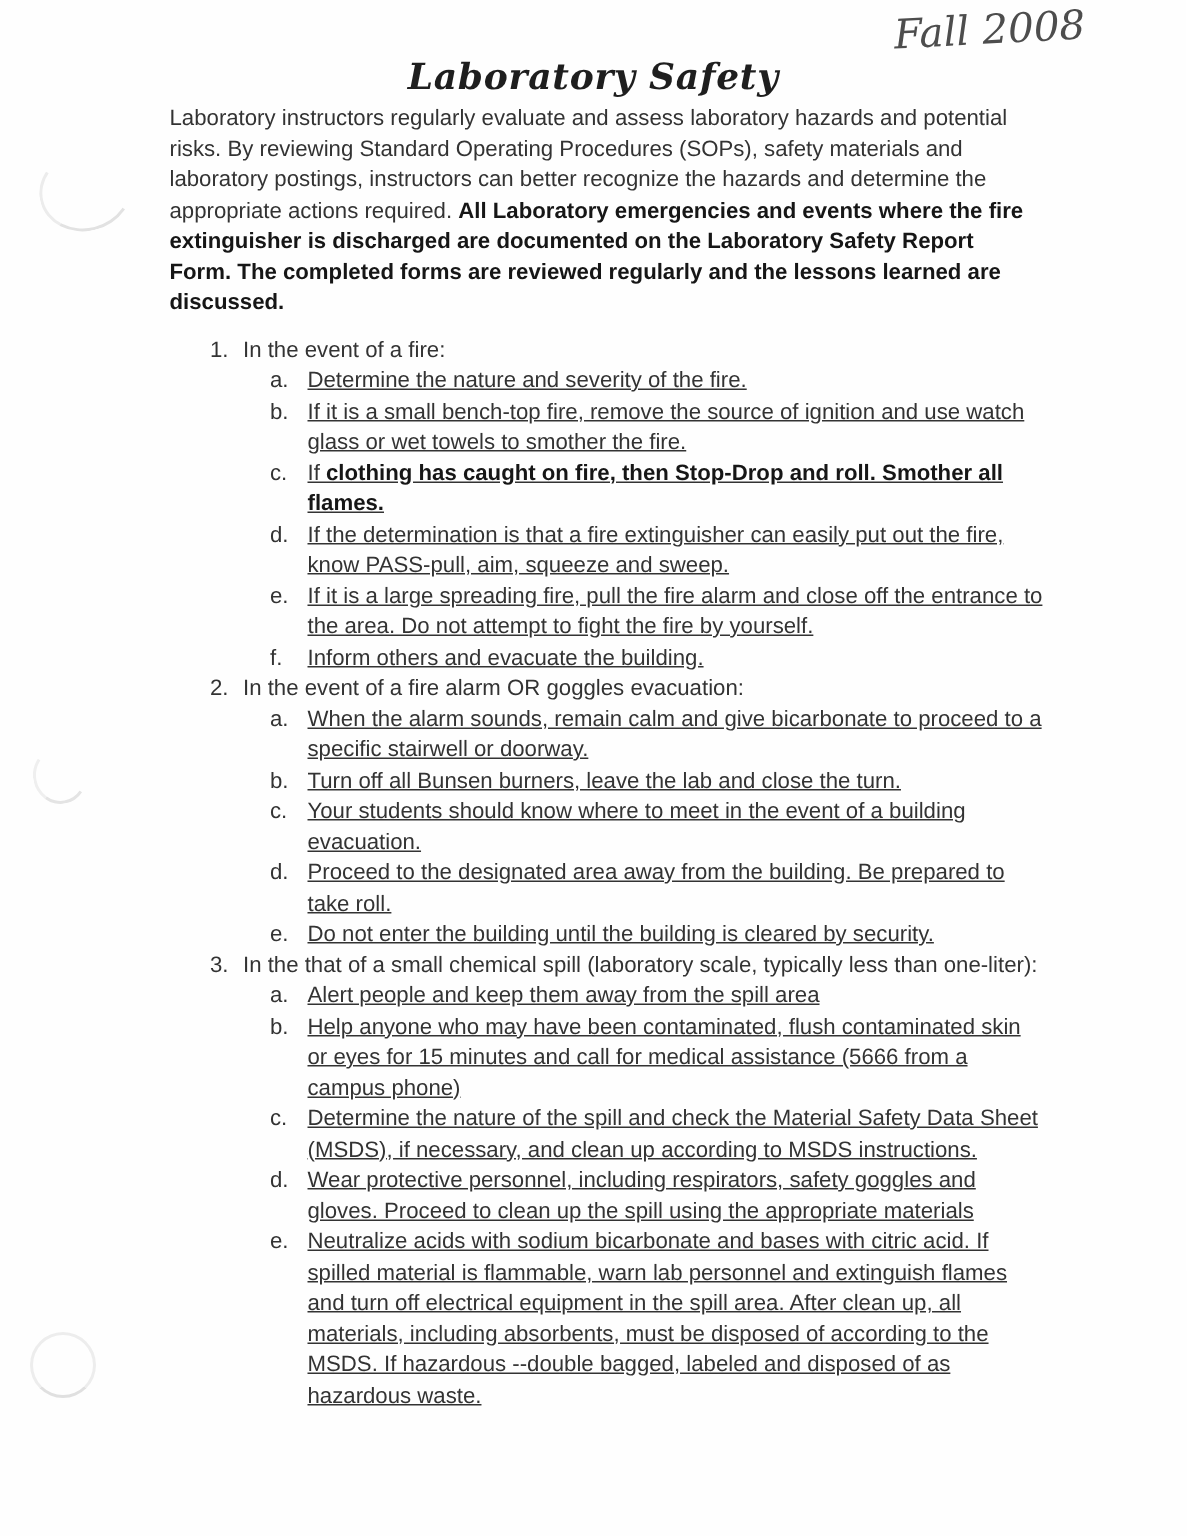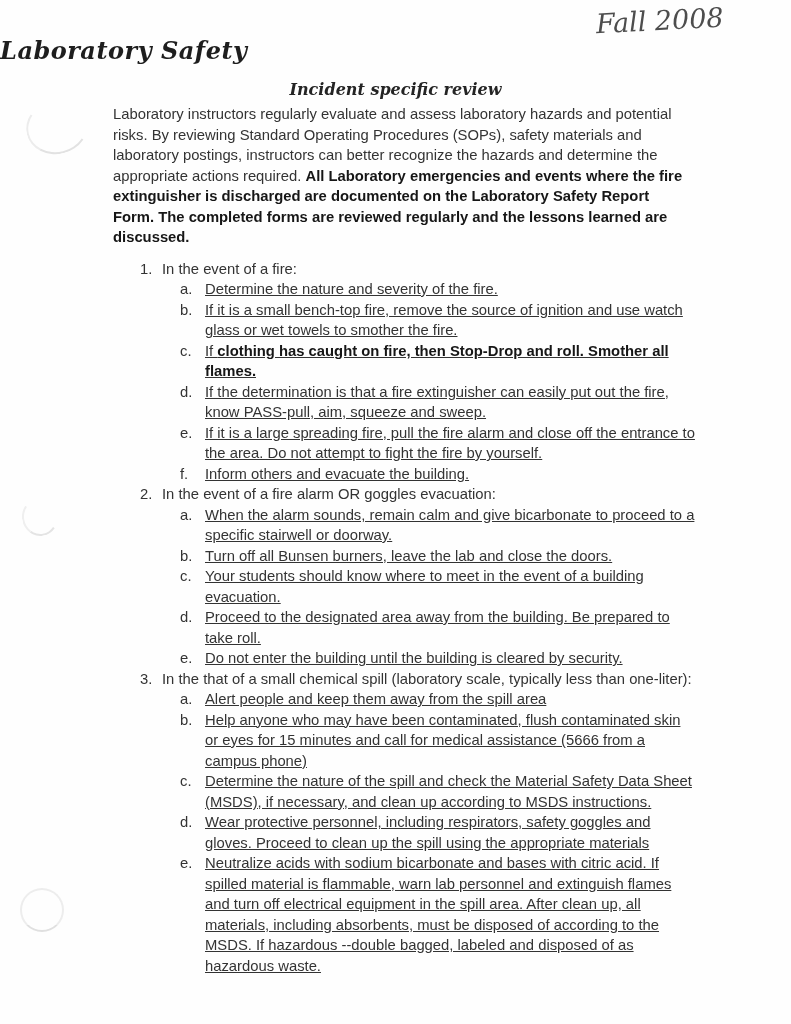--- a/index.html
+++ b/index.html
@@ -35,22 +35,22 @@
   .handwriting {
     position:absolute; top:6px; left:596px;
     font-family:"DejaVu Serif", serif;
     font-style:italic;
     font-size:27px; line-height:30px;
     color:#4d4d4d;
     transform:rotate(-3deg);
     white-space:nowrap;
   }
   .title {
-    margin:38px 0 16px 0;
-    text-align:left;
+    margin:38px 0 4px 0;
+    text-align:center;
     font-family:"DejaVu Serif", serif;
     font-style:italic; font-weight:700;
     font-size:24px; line-height:26px;
     letter-spacing:0.5px;
     color:#1e1e1e;
   }
   .subtitle {
     margin:2px 0 0 0;
     text-align:center;
     font-family:"DejaVu Serif", serif;
@@ -76,21 +76,20 @@
 <body>
 
 <div class="page">
   <div class="hole hole-1"></div>
   <div class="hole hole-2"></div>
   <div class="hole hole-3"></div>
 
   <div class="handwriting">Fall 2008</div>
 
   <h1 class="title">Laboratory Safety</h1>
-  <h2 class="subtitle">Incident specific review</h2>
 
   <p class="intro"><span>Laboratory instructors regularly evaluate and assess laboratory hazards and potential risks. By reviewing Standard Operating Procedures (SOPs), safety materials and laboratory postings, instructors can better recognize the hazards and determine the appropriate actions required. </span><span class="b">All Laboratory emergencies and events where the fire extinguisher is discharged are documented on the Laboratory Safety Report Form.  The completed forms are reviewed regularly and the lessons learned are discussed.</span></p>
 
   <div class="main-list">
       <div class="group">
         <div class="g-head">
           <span class="num">1.</span>
           <span class="g-title">In the event of a fire:</span>
         </div>
         <div class="g-items">
@@ -125,21 +124,21 @@
           <span class="num">2.</span>
           <span class="g-title">In the event of a fire alarm OR goggles evacuation:</span>
         </div>
         <div class="g-items">
           <div class="item">
             <span class="letter">a.</span>
             <span class="text"><span>When the alarm sounds, remain calm and give bicarbonate to proceed to a specific stairwell or doorway.</span></span>
           </div>
           <div class="item">
             <span class="letter">b.</span>
-            <span class="text"><span>Turn off all Bunsen burners, leave the lab and close the doors.</span></span>
+            <span class="text"><span>Turn off all Bunsen burners, leave the lab and close the turn.</span></span>
           </div>
           <div class="item">
             <span class="letter">c.</span>
             <span class="text"><span>Your students should know where to meet in the event of a building evacuation.</span></span>
           </div>
           <div class="item">
             <span class="letter">d.</span>
             <span class="text"><span>Proceed to the designated area away from the building. Be prepared to take roll.</span></span>
           </div>
           <div class="item">

